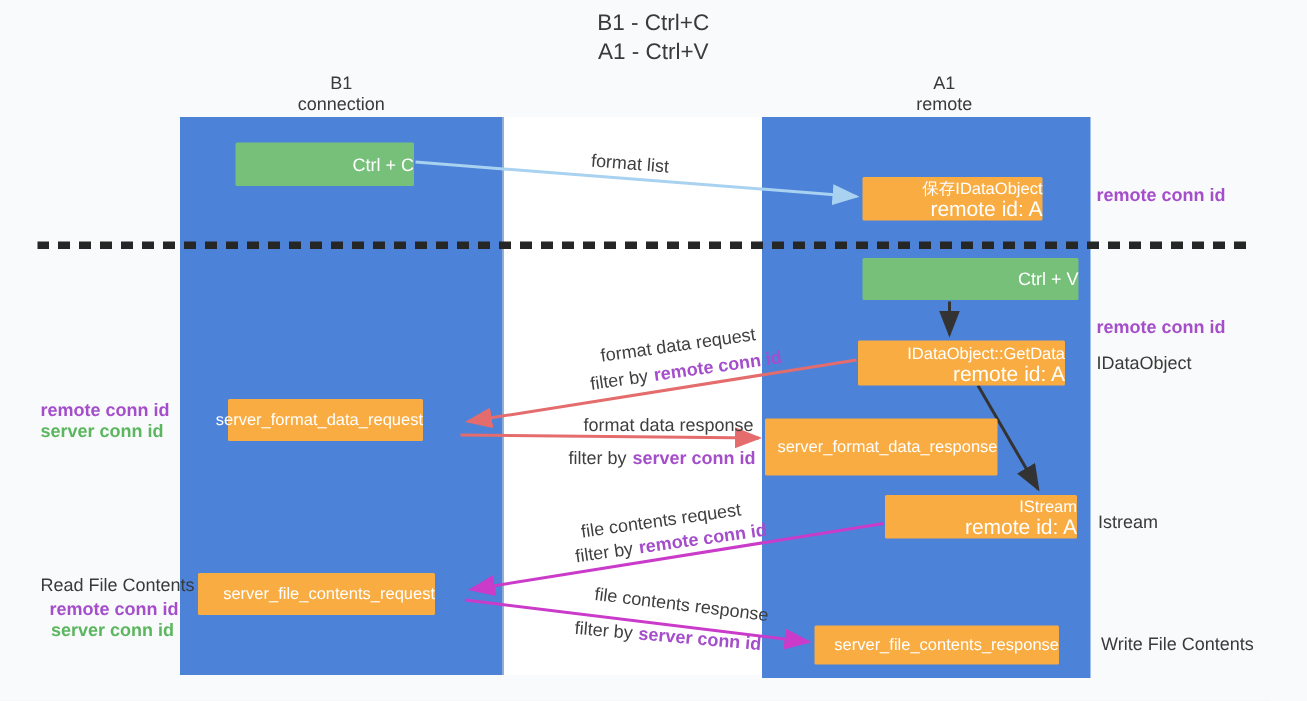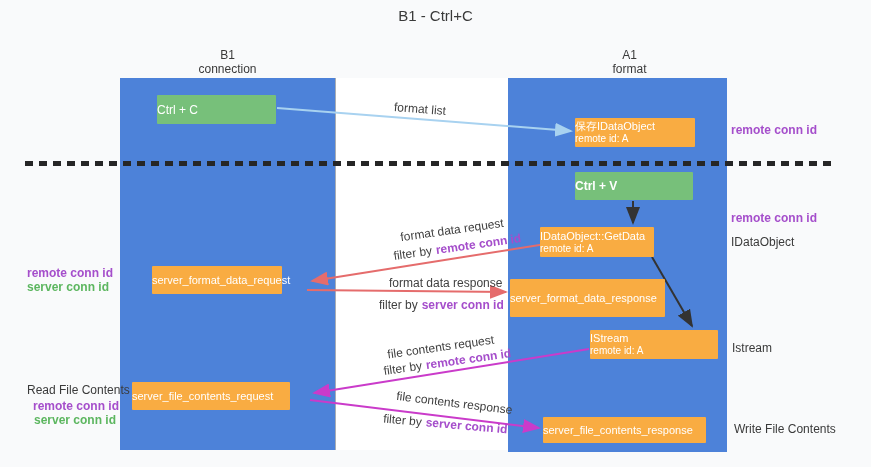--- a/index.html
+++ b/index.html
@@ -5,26 +5,26 @@
   html,body{margin:0;padding:0;}
   body{font-family:"Liberation Sans","DejaVu Sans",sans-serif;background:#eee;}
   #stage{position:relative;width:871px;height:467px;background:var(--c-bg);overflow:hidden;
          font-family:"Liberation Sans","DejaVu Sans",sans-serif;color:var(--c-dark);}
   .abs{position:absolute;}
   .title{top:6px;left:0;width:871px;text-align:center;font-size:15px;line-height:19px;color:#3a3a3a;}
   .colhead{top:48px;text-align:center;font-size:12px;line-height:14px;color:#3a3a3a;}
   .lane{background:var(--c-lane);border-left:1px solid #a9adb3;border-right:1px solid #a9adb3;}
   .col{background:var(--c-blue);}
   .dash{height:5px;background:repeating-linear-gradient(90deg,var(--c-dash) 0 8px,transparent 8px 14px);}
-  .box{display:flex;flex-direction:column;align-items:flex-start;justify-content:center;
+  .box{display:flex;flex-direction:column;align-items:flex-end;justify-content:center;
        color:#fff;text-align:center;z-index:4;border-radius:1px;}
   .box.green{background:var(--c-green_box);font-size:12px;}
   .box.orange{background:var(--c-orange);}
   .box .l1{font-size:11px;line-height:13px;}
-  .box .l2{font-size:10px;line-height:12px;}
+  .box .l2{font-size:14px;line-height:12px;}
   .box.single{font-size:11px;}
   .flabel{font-size:12px;white-space:nowrap;z-index:5;color:#3f3f3f;}
   .flabel b{margin-left:4px;}
   .purple{color:var(--c-purple);font-weight:bold;}
   .greent{color:var(--c-green_text);font-weight:bold;}
   .side{font-size:12px;white-space:nowrap;z-index:5;}
   .side.dark{color:#3a3a3a;font-weight:normal;}
   svg.overlay{position:absolute;left:0;top:0;z-index:3;pointer-events:none;}
   .ar-blue{stroke:var(--c-light_blue);stroke-width:2;}
   .ar-dark{stroke:#333;stroke-width:2;}
@@ -35,29 +35,30 @@
   .mh-salmon{fill:var(--c-salmon);}
   .mh-magenta{fill:var(--c-magenta);}
 </style>
 </head>
 <body>
 
 <div id="stage">
 
   <div class="abs title">
     <div>B1 - Ctrl+C</div>
+    <div>A1 - Ctrl+V</div>
   </div>
 
   <div class="abs colhead" style="left:120px;width:215px;">
     <div>B1</div>
     <div>connection</div>
   </div>
   <div class="abs colhead" style="left:520px;width:219px;">
     <div>A1</div>
-    <div>format</div>
+    <div>remote</div>
   </div>
 
   <div class="abs lane" style="left:335px;top:78px;width:173px;height:372px;"></div>
   <div class="abs col" style="left:120px;top:78px;width:215px;height:372px;"></div>
   <div class="abs col" style="left:508px;top:78px;width:219px;height:374px;"></div>
 
   <div class="abs dash" style="left:25px;top:161px;width:807px;z-index:5;"></div>
 
   <svg class="overlay" width="871" height="467" viewBox="0 0 871 467">
     <defs>
@@ -83,24 +84,24 @@
     <line class="ar-magenta" x1="310" y1="400" x2="539" y2="428" marker-end="url(#mm)"></line>
   </svg>
 
   <div class="abs box green" style="left:157px;top:95px;width:119px;height:29px;">
     <div>Ctrl + C</div>
   </div>
   <div class="abs box orange" style="left:575px;top:118px;width:120px;height:29px;">
     <div class="l1">保存IDataObject</div>
     <div class="l2">remote id: A</div>
   </div>
-  <div class="abs box green" style="left:575px;top:172px;width:118px;height:28px;font-weight:bold;">
+  <div class="abs box green" style="left:575px;top:172px;width:144px;height:28px;">
     <div>Ctrl + V</div>
   </div>
-  <div class="abs box orange" style="left:540px;top:227px;width:114px;height:30px;">
+  <div class="abs box orange" style="left:572px;top:227px;width:138px;height:30px;">
     <div class="l1">IDataObject::GetData</div>
     <div class="l2">remote id: A</div>
   </div>
   <div class="abs box orange single" style="left:152px;top:266px;width:130px;height:28px;">
     <div>server_format_data_request</div>
   </div>
   <div class="abs box orange single" style="left:510px;top:279px;width:155px;height:38px;">
     <div>server_format_data_response</div>
   </div>
   <div class="abs box orange" style="left:590px;top:330px;width:128px;height:29px;">

